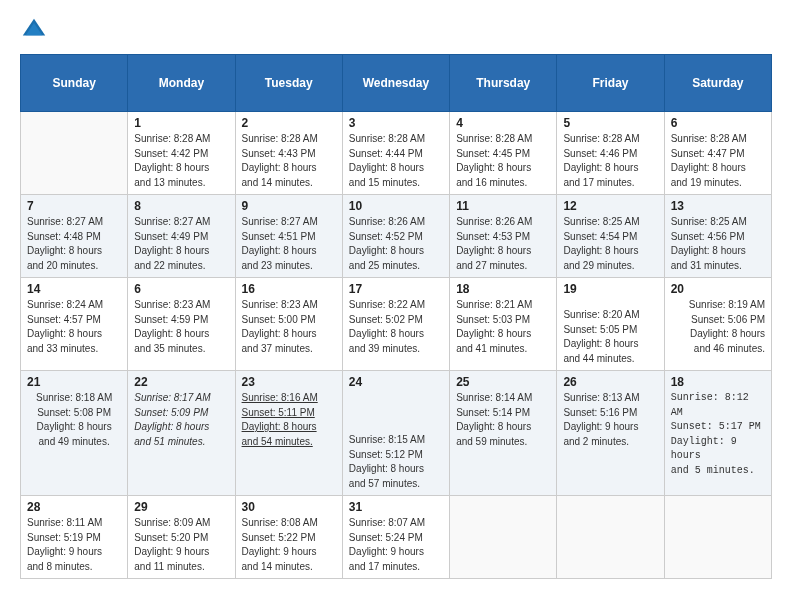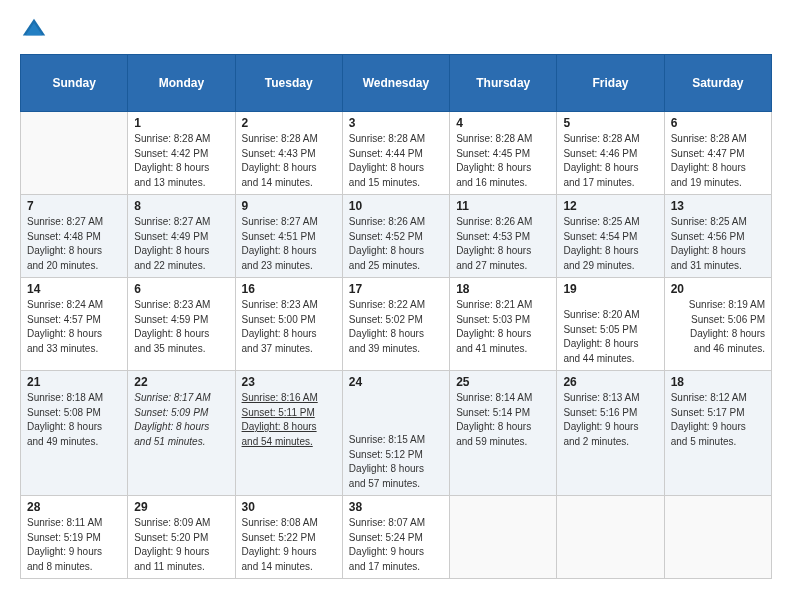--- a/index.html
+++ b/index.html
@@ -268,21 +268,21 @@
             <span class="day-number">20</span>
             <div class="day-info" style="white-space: pre-line; text-align: right;">Sunrise: 8:19 AM
 Sunset: 5:06 PM
 Daylight: 8 hours
 and 46 minutes.</div>
           </td>
         </tr>
         <tr>
           <td>
             <span class="day-number">21</span>
-            <div class="day-info" style="white-space: pre-line;">Sunrise: 8:18 AM
+            <div class="day-info" style="white-space: pre-line; text-align: center;">Sunrise: 8:18 AM
 Sunset: 5:08 PM
 Daylight: 8 hours
 and 49 minutes.</div>
           </td>
           <td>
             <span class="day-number">22</span>
             <div class="day-info" style="white-space: pre-line; font-style: italic;">Sunrise: 8:17 AM
 Sunset: 5:09 PM
 Daylight: 8 hours
 and 51 minutes.</div>
@@ -310,21 +310,21 @@
           </td>
           <td>
             <span class="day-number">26</span>
             <div class="day-info" style="white-space: pre-line;">Sunrise: 8:13 AM
 Sunset: 5:16 PM
 Daylight: 9 hours
 and 2 minutes.</div>
           </td>
           <td>
             <span class="day-number">18</span>
-            <div class="day-info" style="white-space: pre-line;">Sunrise: 8:12 AM
+            <div class="day-info" style="white-space: pre-line; font-family: Liberation Mono, monospace;">Sunrise: 8:12 AM
 Sunset: 5:17 PM
 Daylight: 9 hours
 and 5 minutes.</div>
           </td>
         </tr>
         <tr>
           <td>
             <span class="day-number">28</span>
             <div class="day-info" style="white-space: pre-line;">Sunrise: 8:11 AM
 Sunset: 5:19 PM
@@ -339,21 +339,21 @@
 and 11 minutes.</div>
           </td>
           <td>
             <span class="day-number">30</span>
             <div class="day-info" style="white-space: pre-line;">Sunrise: 8:08 AM
 Sunset: 5:22 PM
 Daylight: 9 hours
 and 14 minutes.</div>
           </td>
           <td>
-            <span class="day-number">38</span>
+            <span class="day-number">31</span>
             <div class="day-info" style="white-space: pre-line;">Sunrise: 8:07 AM
 Sunset: 5:24 PM
 Daylight: 9 hours
 and 17 minutes.</div>
           </td>
           <td class="empty-cell"></td>
           <td class="empty-cell"></td>
           <td class="empty-cell"></td>
         </tr>
       </tbody>

